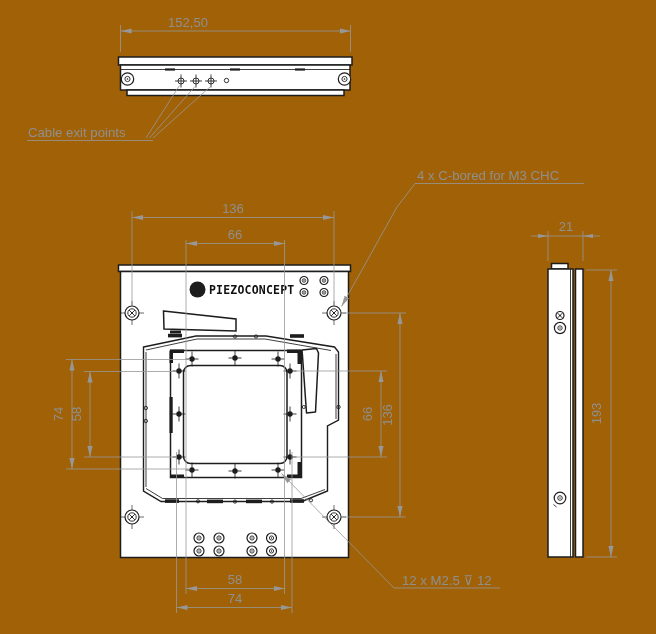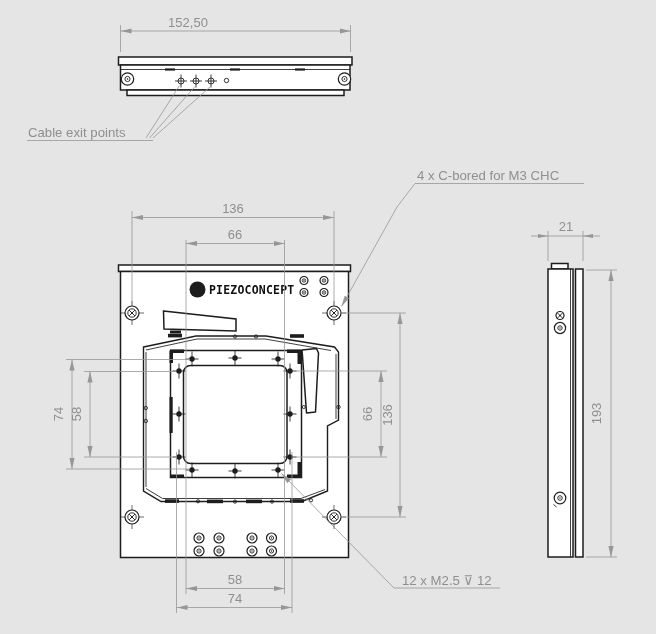--- a/index.html
+++ b/index.html
@@ -1,16 +1,16 @@
 <!DOCTYPE html>
 <html><head>
 <meta charset="utf-8">
 <style>
   html,body{margin:0;padding:0;background:#ffffff;}
-  .stage{position:relative;width:656px;height:634px;background:#e5e5e5;overflow:hidden;}
+  .stage{position:relative;width:656px;height:634px;background:#a16207;overflow:hidden;}
   svg{display:block;}
   text{font-family:"Liberation Sans",sans-serif;}
   .k  {stroke:#1d1d1d;fill:none;stroke-width:1.4;}
   .kw {stroke:#1d1d1d;fill:#ffffff;stroke-width:1.5;}
   .kthin{stroke:#1d1d1d;fill:none;stroke-width:0.85;}
   .vthin{stroke:#1d1d1d;fill:none;stroke-width:0.65;}
   .kf {fill:#1d1d1d;stroke:none;}
   .scr{stroke:#1d1d1d;fill:#ffffff;stroke-width:1.2;}
   .scr2{stroke:#1d1d1d;fill:none;stroke-width:0.9;}
   .d  {stroke:#979797;fill:none;stroke-width:0.8;}

